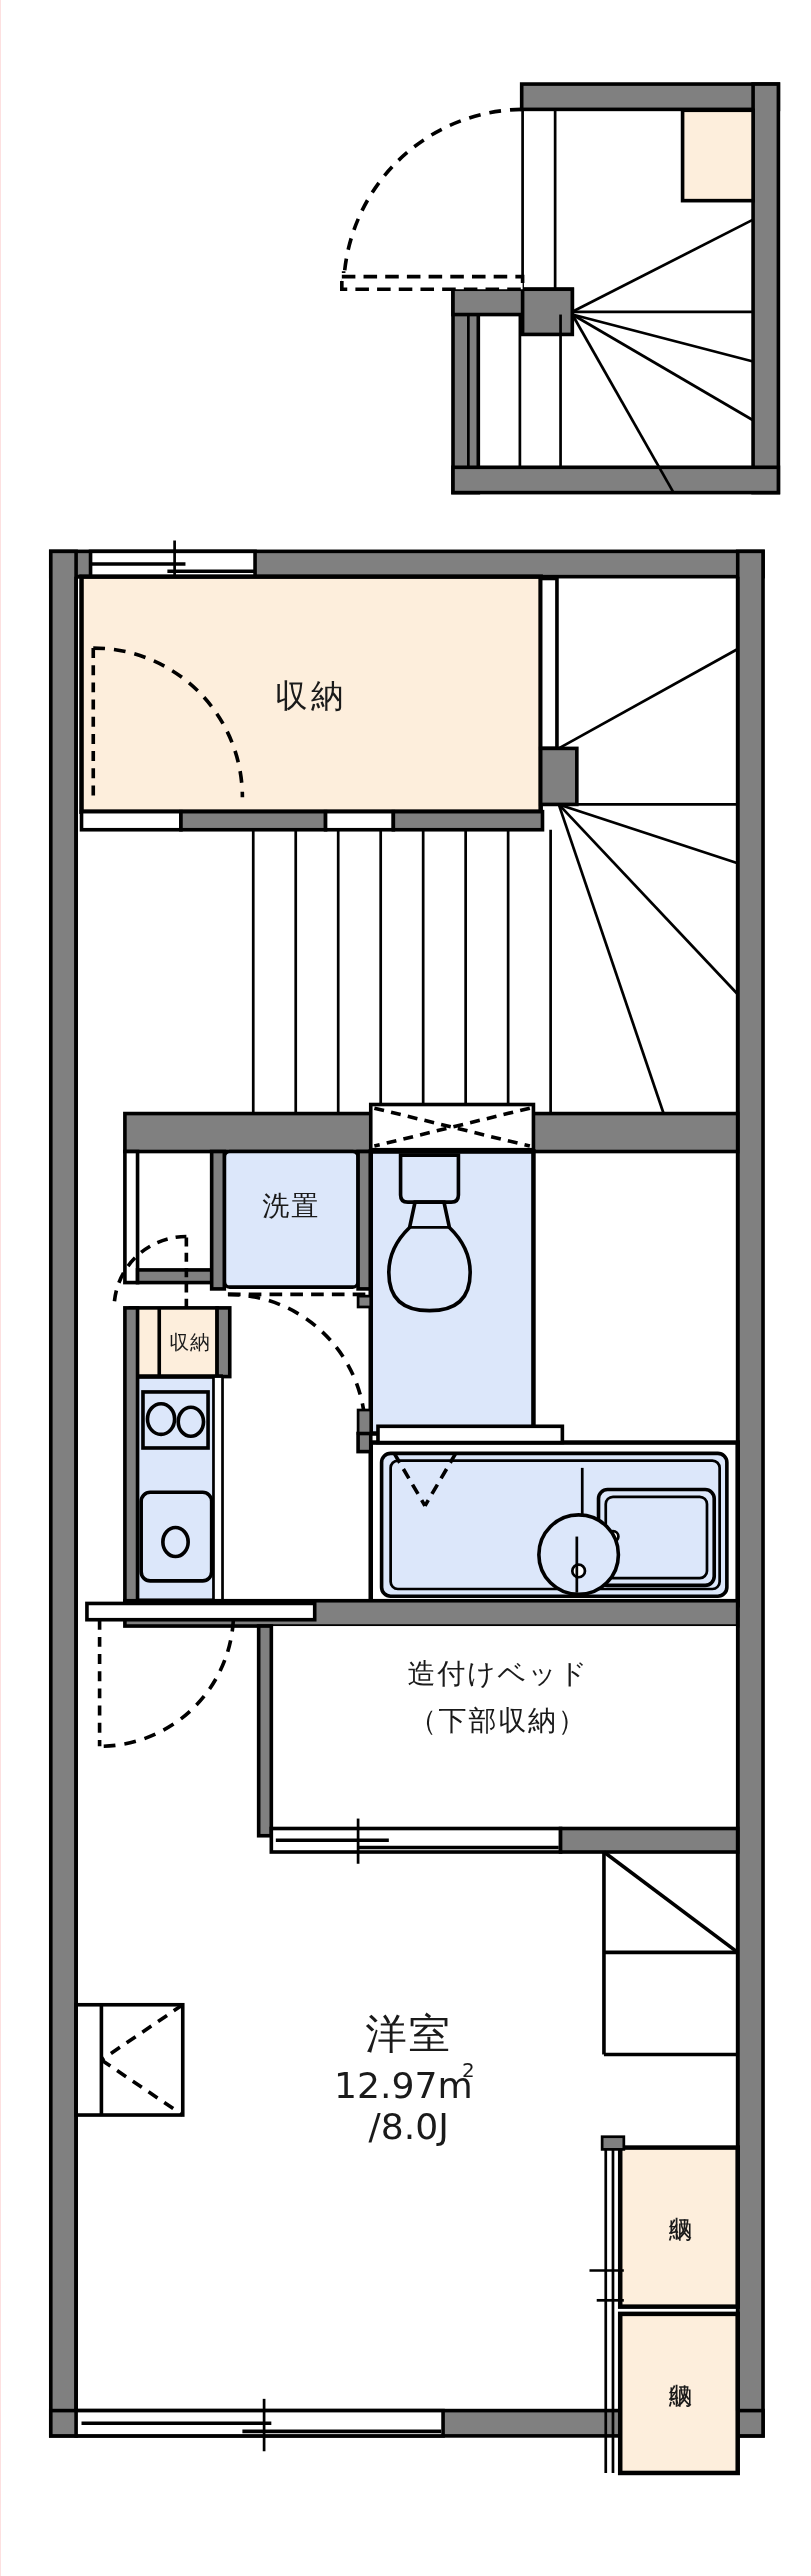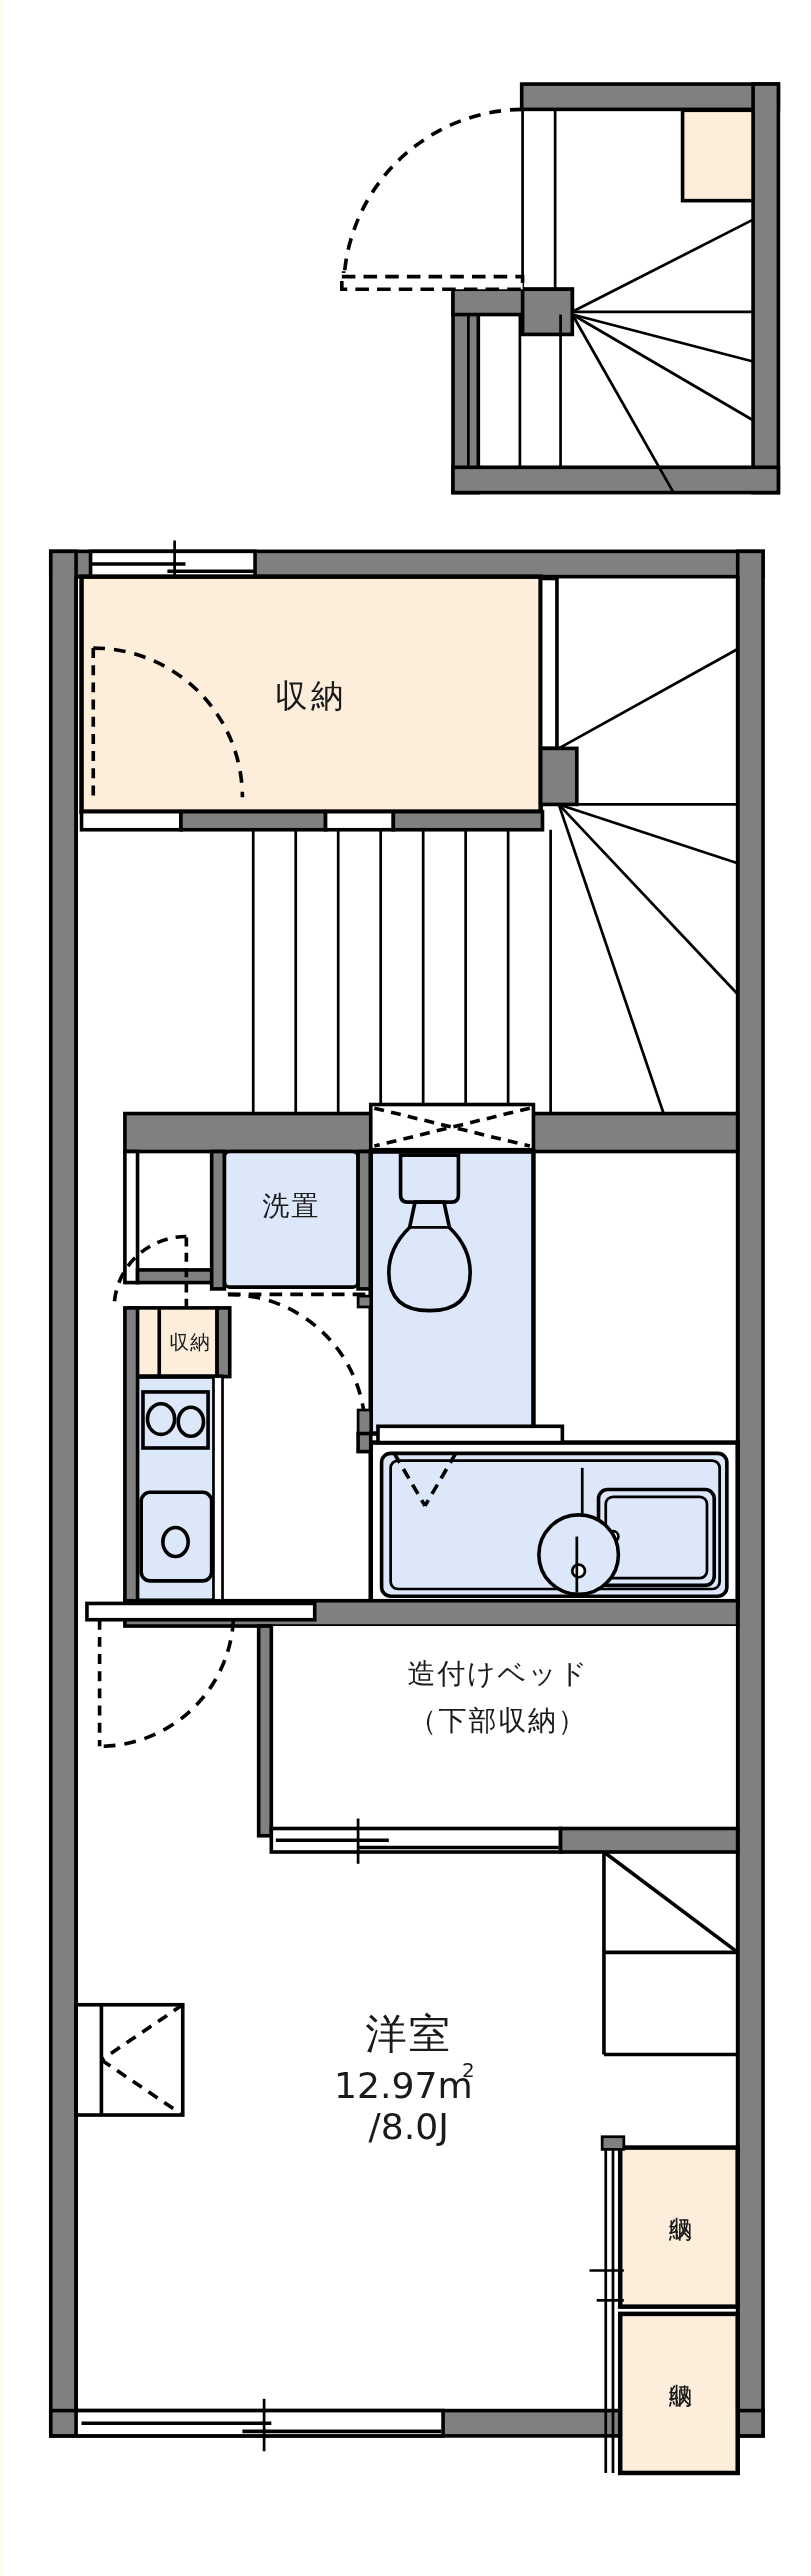--- a/index.html
+++ b/index.html
@@ -1,21 +1,21 @@
 <!DOCTYPE html>
 <html style="font-size:14.5px"><head>
 <meta charset="utf-8">
 <style>
   html,body{margin:0;padding:0;background:#ffffff;}
   body{font-family:"Liberation Sans","DejaVu Sans",sans-serif;}
   #plan-root{
     position:relative;
     width:812px;
     height:2576px;
-    background:#fde047;
+    background:#ef4444;
     overflow:hidden;
   }
   svg#floorplan{display:block;width:812px;height:2576px;}
   .lbl{
     font-family:"DejaVu Sans","Liberation Sans",sans-serif;
     fill:#1a1a1a;
     text-anchor:middle;
     dominant-baseline:middle;
   }
   .lbl-room{font-size:46px;letter-spacing:2px;}

